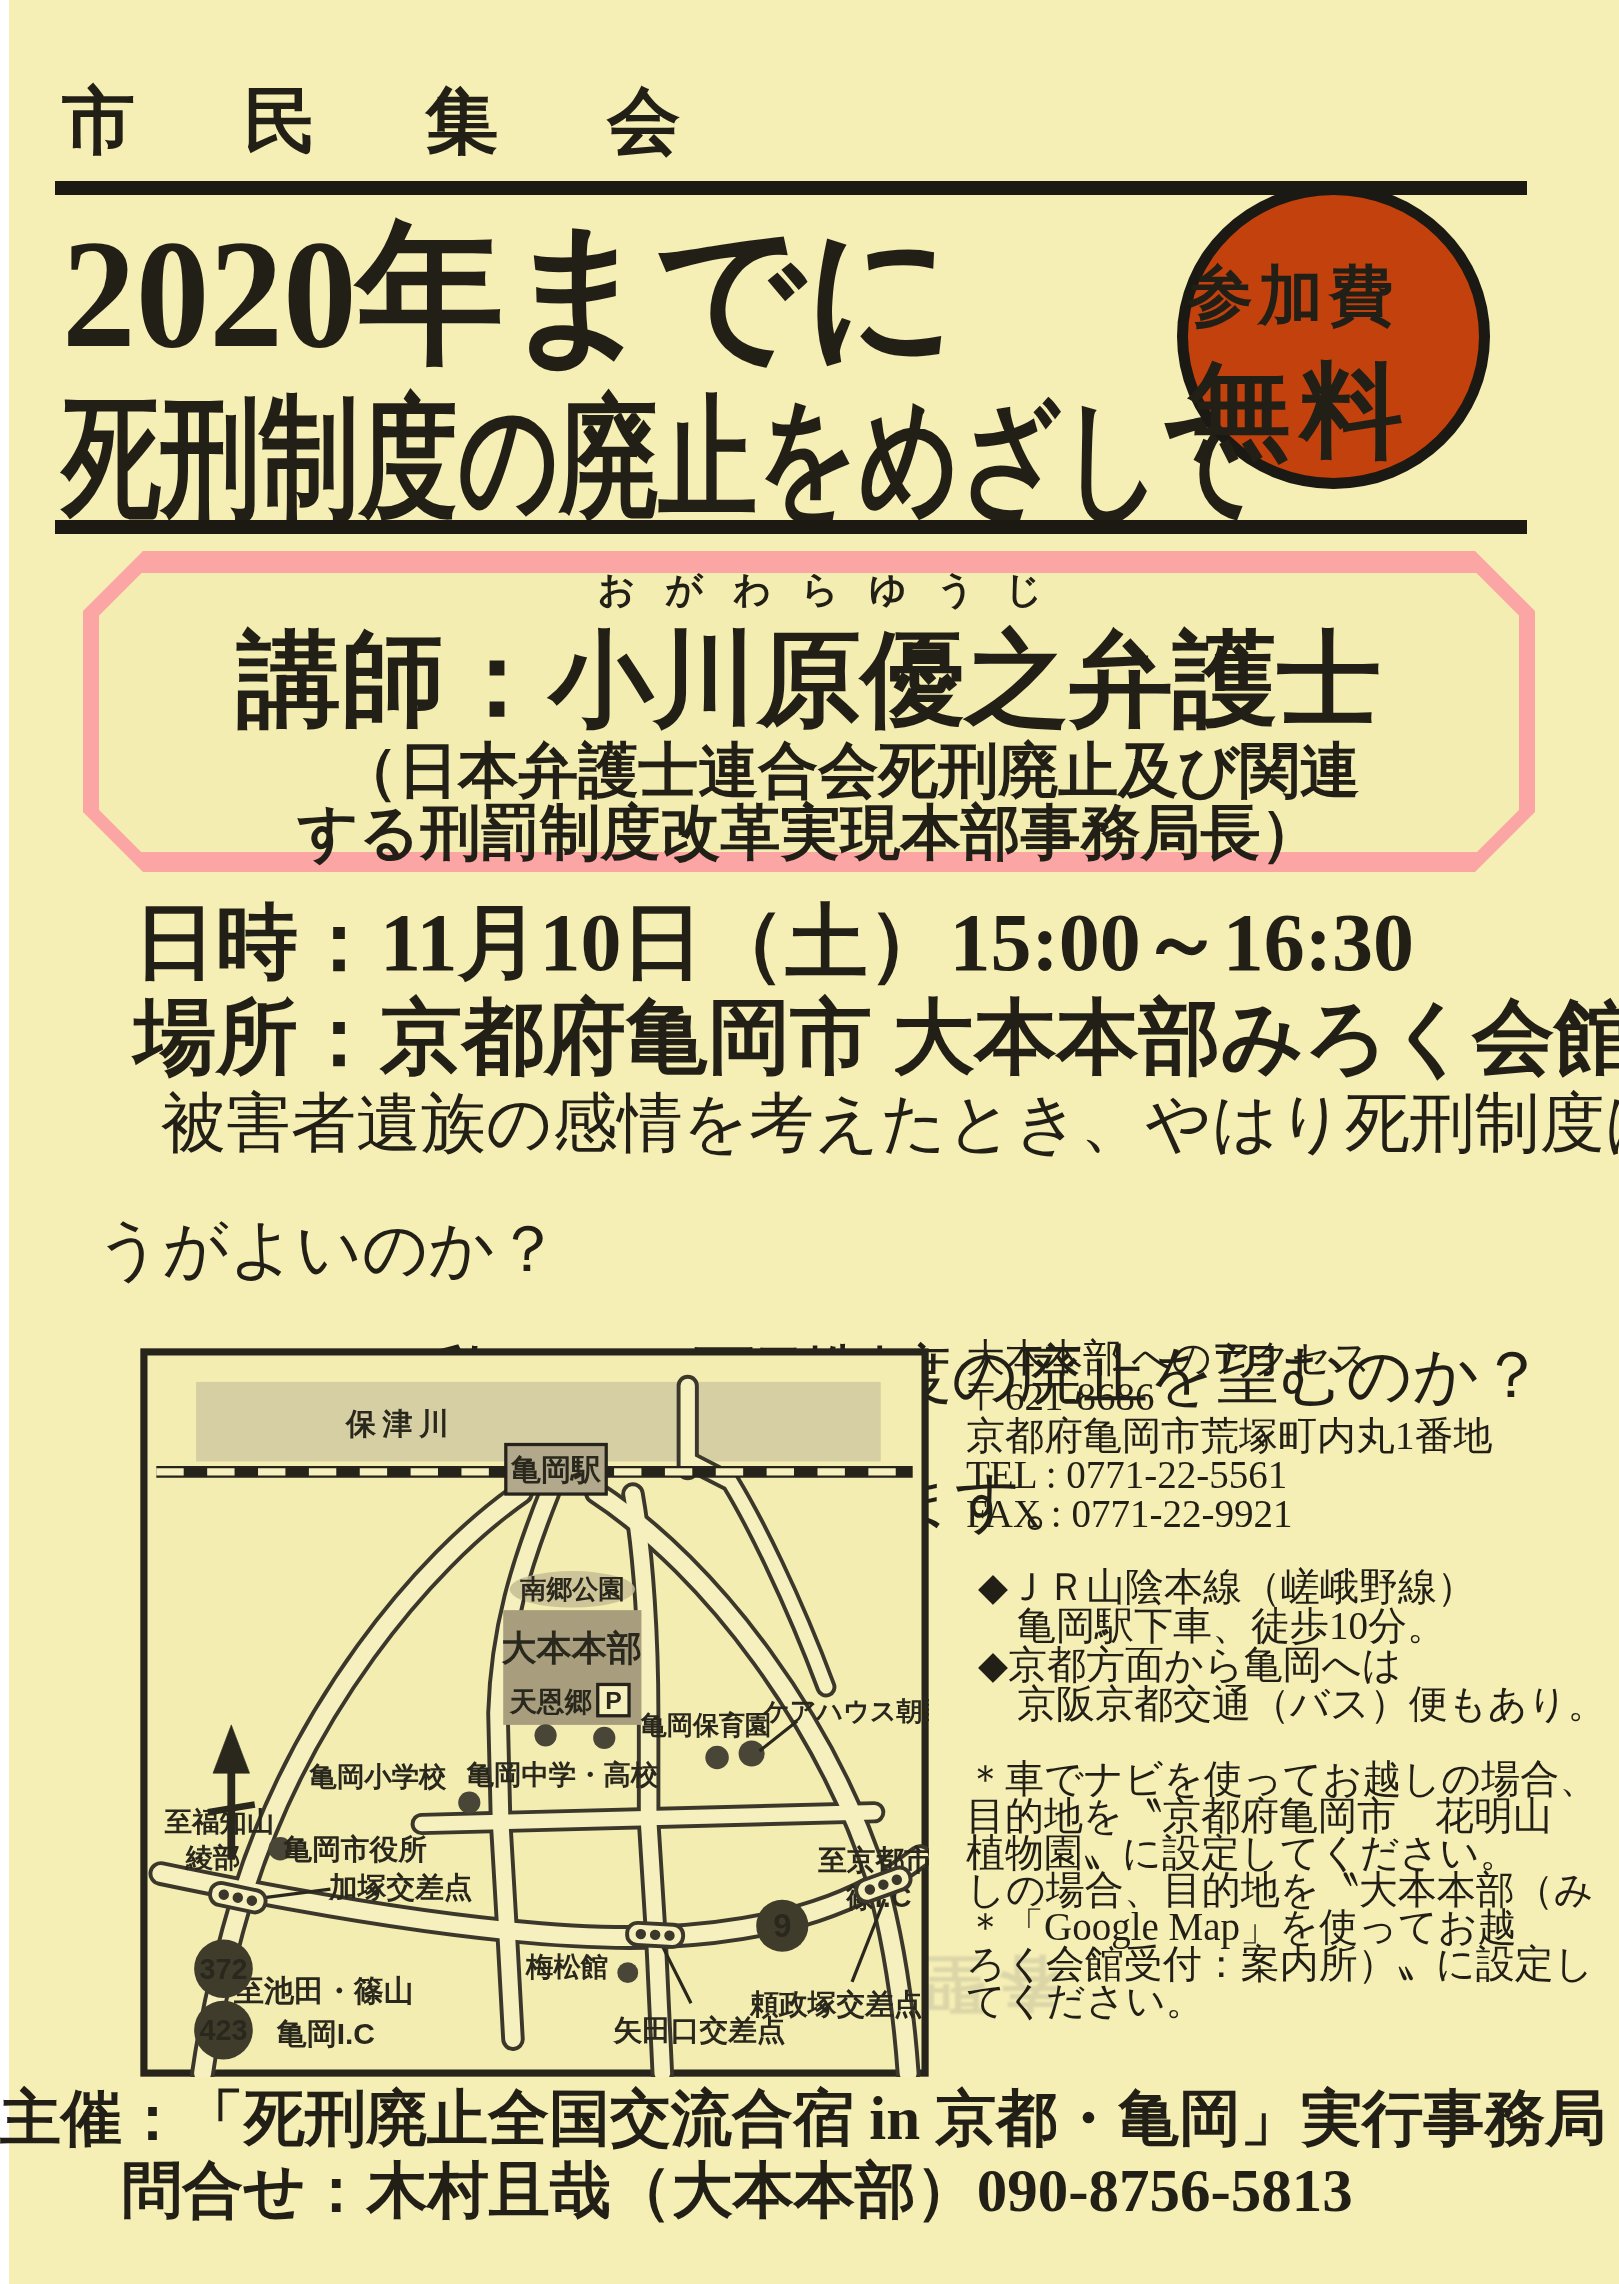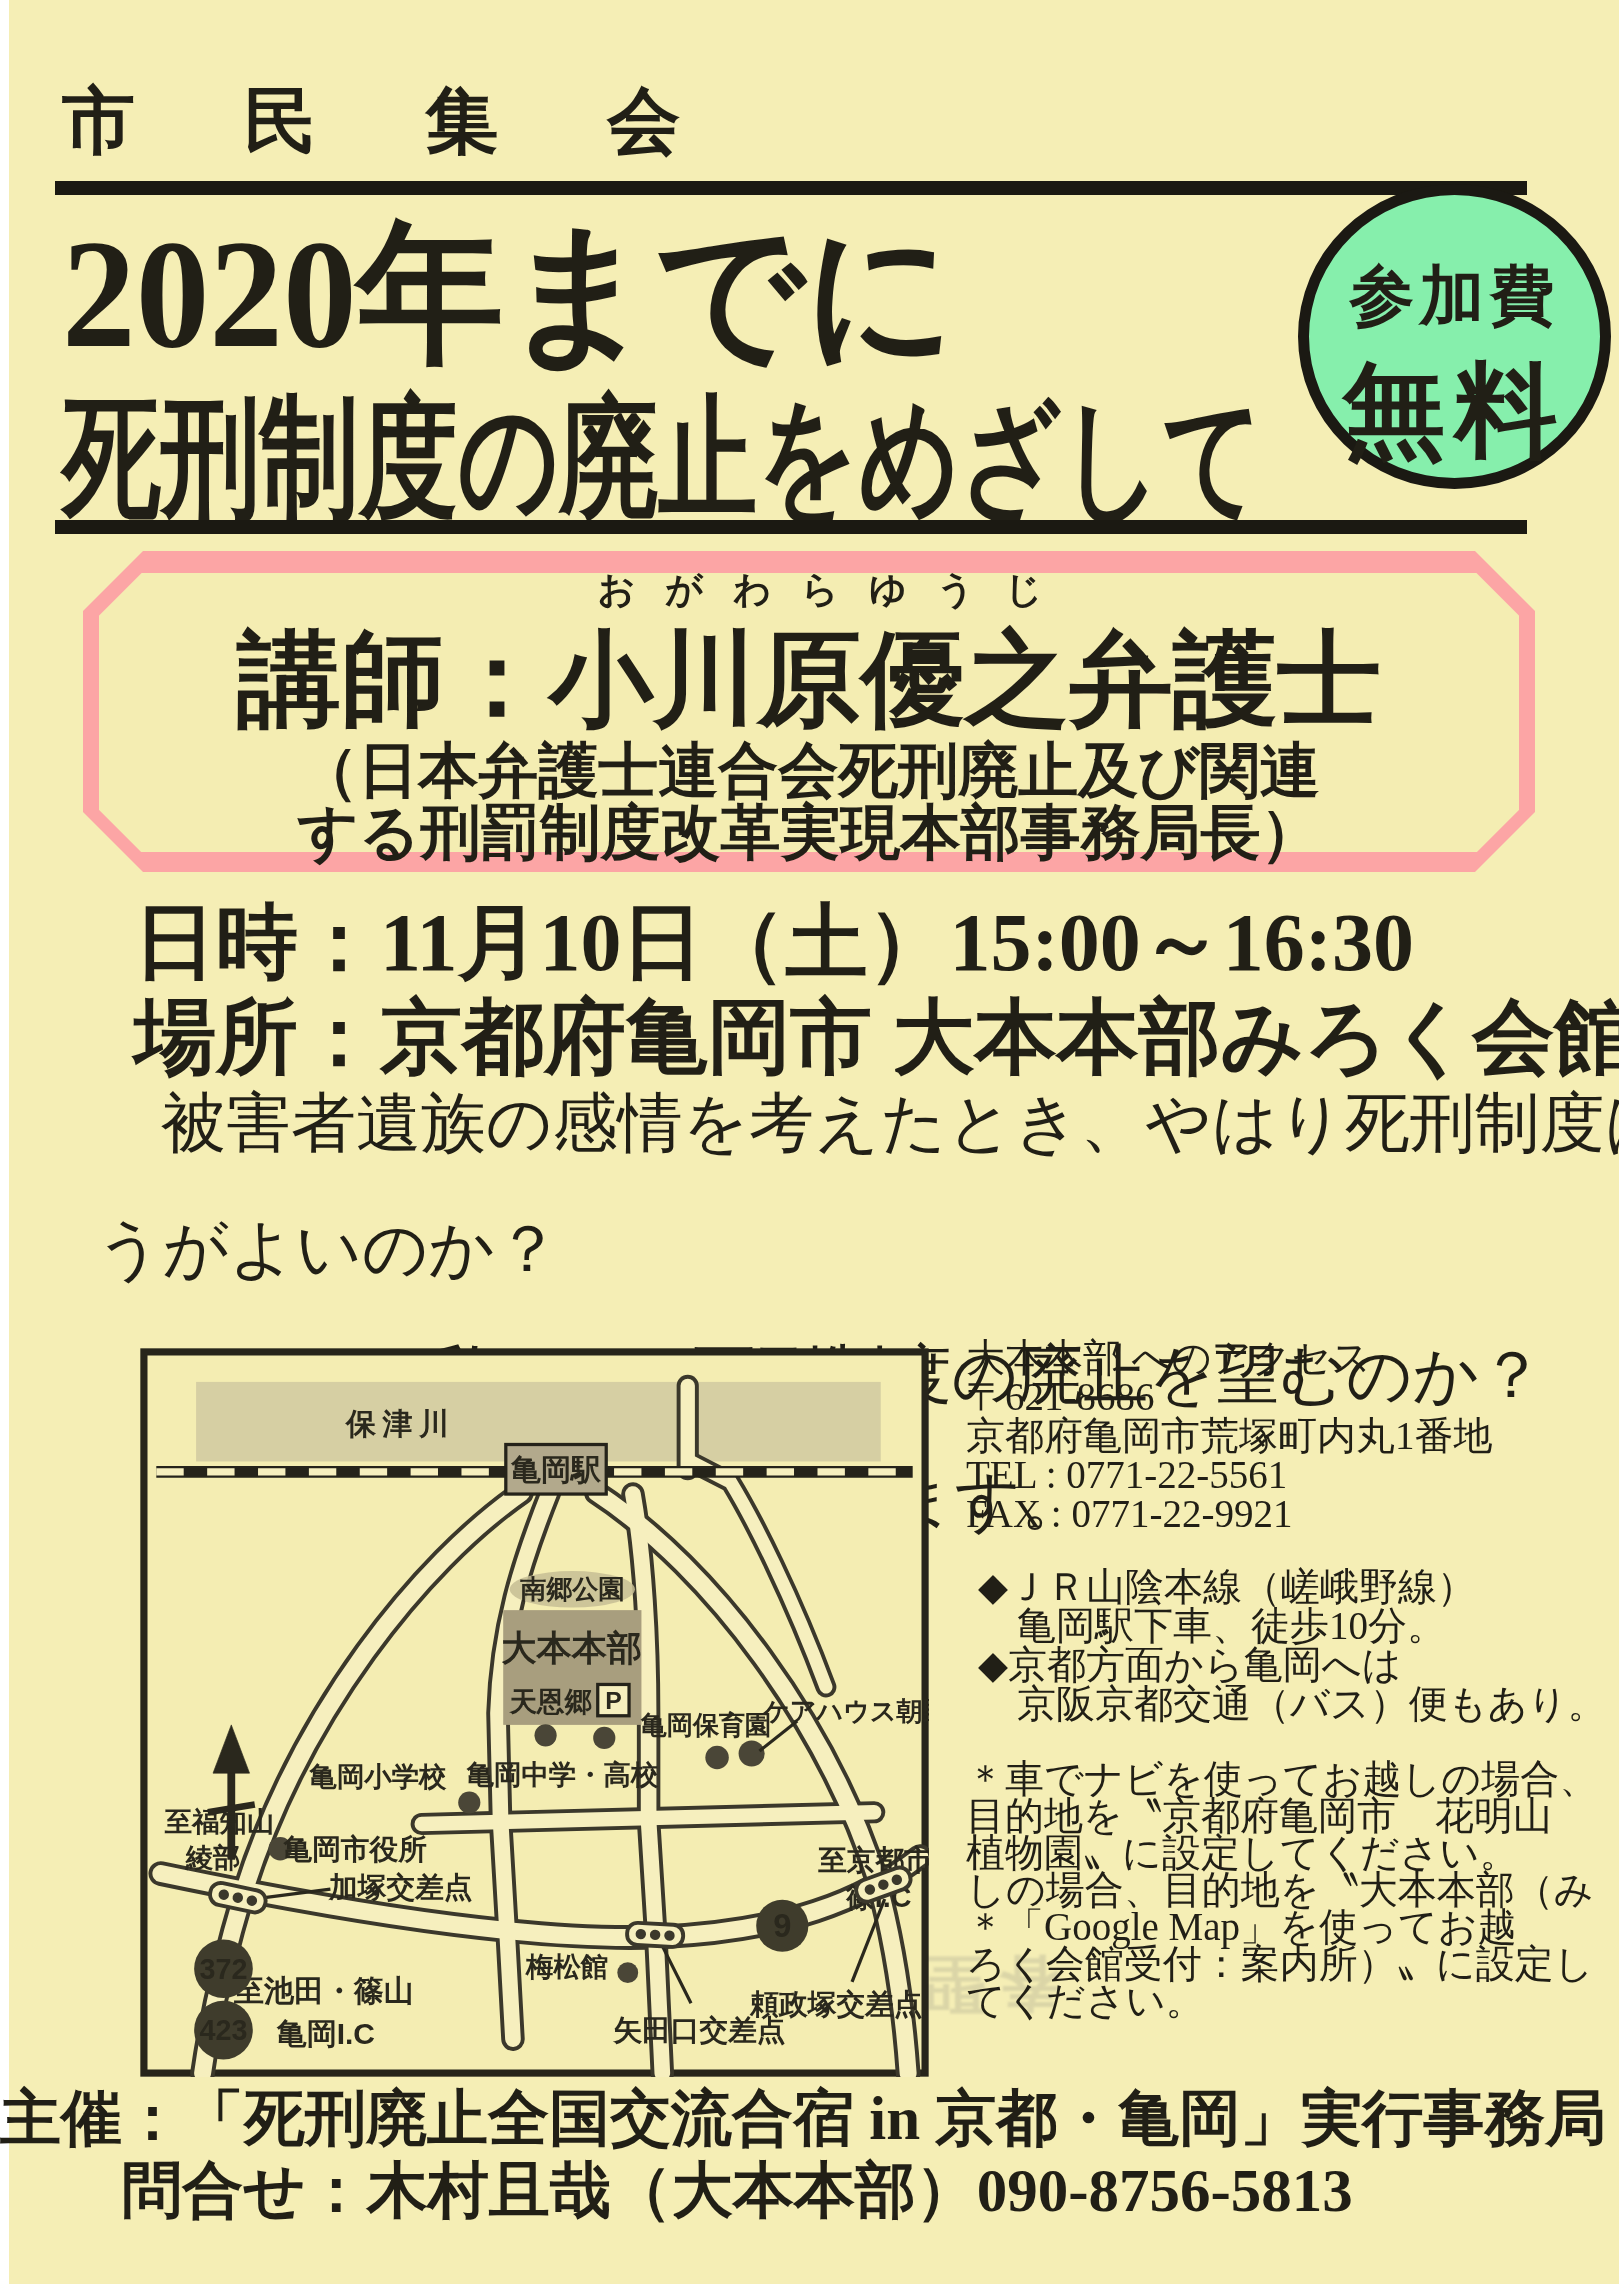--- a/index.html
+++ b/index.html
@@ -5,31 +5,31 @@
   html,body{margin:0;padding:0;}
   body{width:1619px;height:2284px;background:#e8e2b0;font-family:"Liberation Serif","DejaVu Serif",serif;}
   .page{position:absolute;left:0;top:0;width:1619px;height:2284px;background:#f5eeb5;overflow:hidden;color:#211f16;}
   .scan-edge{position:absolute;left:0;top:0;width:9px;height:2284px;background:#ffffff;}
   .kicker{position:absolute;left:62px;top:73px;font-size:73px;font-weight:bold;letter-spacing:.62em;white-space:nowrap;}
   .rule{position:absolute;left:55px;width:1472px;height:13.7px;background:#1b1912;}
   .rule1{top:181px;}
   .rule2{top:520px;}
   .title1{position:absolute;left:62px;top:190px;font-size:155px;font-weight:bold;white-space:nowrap;transform:scaleX(.95);transform-origin:left top;}
   .title2{position:absolute;left:62px;top:370px;font-size:132px;font-weight:bold;white-space:nowrap;transform:scaleX(.75);transform-origin:left top;}
-  .fee-badge{position:absolute;left:1298px;top:184px;width:291px;height:283px;border:11px solid #1b1913;border-radius:50%;background:#86efac;text-align:center;}
+  .fee-badge{position:absolute;left:1177px;top:184px;width:291px;height:283px;border:11px solid #1b1913;border-radius:50%;background:#c2410c;}
   .fee-line1{margin-top:57px;font-size:65px;font-weight:bold;letter-spacing:5.2px;}
   .fee-line2{margin-top:2.6px;font-size:103px;font-weight:bold;letter-spacing:9px;}
   .speaker-box{position:absolute;left:83px;top:551px;width:1452px;height:321px;background:#fca5a5;
     clip-path:polygon(60px 0,calc(100% - 60px) 0,100% 60px,100% calc(100% - 60px),calc(100% - 60px) 100%,60px 100%,0 calc(100% - 60px),0 60px);}
   .speaker-inner{position:absolute;left:15.6px;right:15.6px;top:22px;bottom:19.6px;background:#f4edb2;
     clip-path:polygon(43px 0,calc(100% - 43px) 0,100% 43px,100% calc(100% - 43px),calc(100% - 43px) 100%,43px 100%,0 calc(100% - 43px),0 43px);}
   .furigana{position:absolute;left:0;top:14.3px;width:100%;text-align:center;font-size:37px;font-weight:bold;letter-spacing:30px;transform:translateX(26px);white-space:nowrap;}
   .speaker-name{position:absolute;left:0;top:60px;width:100%;text-align:center;font-size:104px;font-weight:bold;white-space:nowrap;}
   .affil{position:absolute;left:0;width:100%;text-align:center;font-size:60px;font-weight:bold;white-space:nowrap;}
-  .affil1{top:180px;}
+  .affil1{top:180px;padding-left:40px;}
   .affil2{top:242px;}
   .event-line{position:absolute;left:134px;font-size:82px;font-weight:bold;white-space:nowrap;}
   .dt{top:888px;}
   .venue{top:983px;}
   .para{position:absolute;left:96px;top:1092px;font-size:65px;line-height:63px;white-space:pre;}
   .map-wrap{position:absolute;left:140px;top:1348px;width:789px;height:729px;}
   .access-col{position:absolute;left:966px;top:1338px;width:626px;font-size:39px;line-height:39px;}
   .access-block div{white-space:nowrap;}
   .transit-block{position:absolute;left:12px;top:229px;}
   .transit-block div{white-space:nowrap;}

